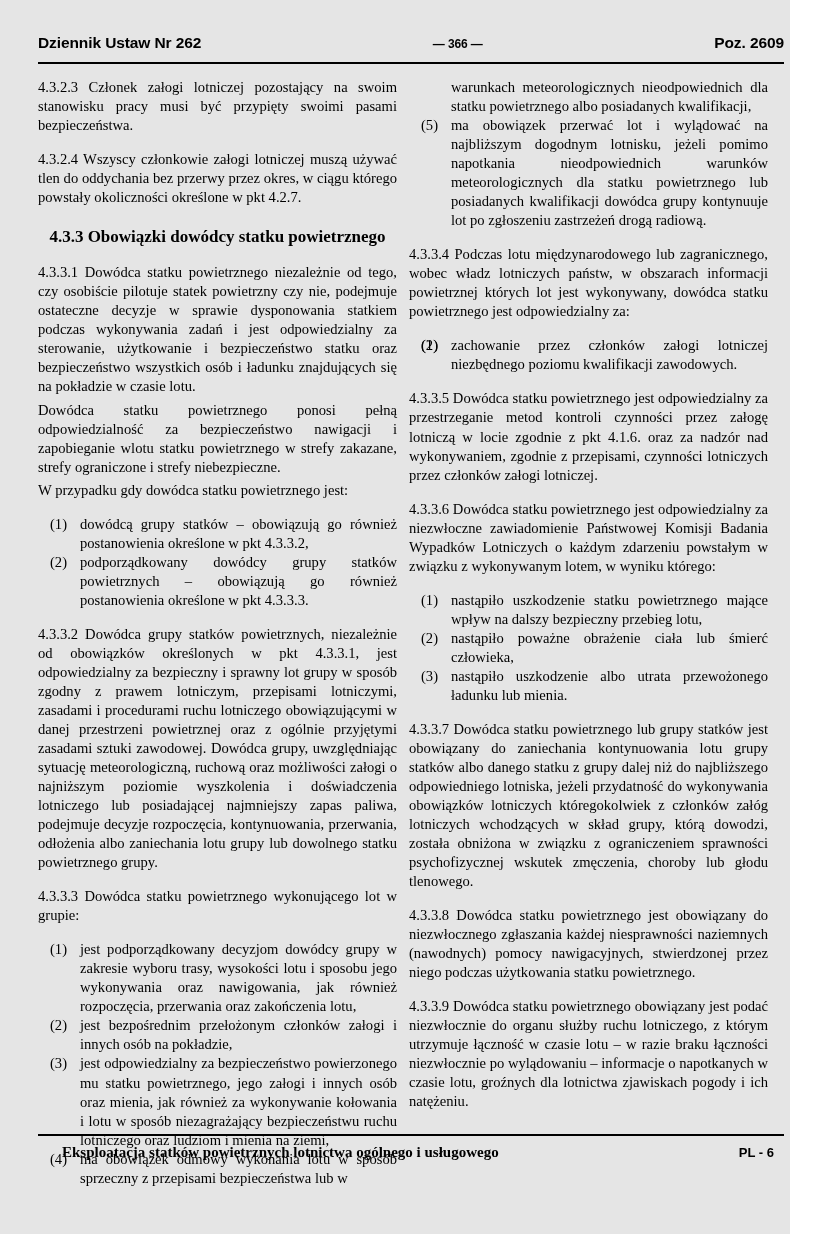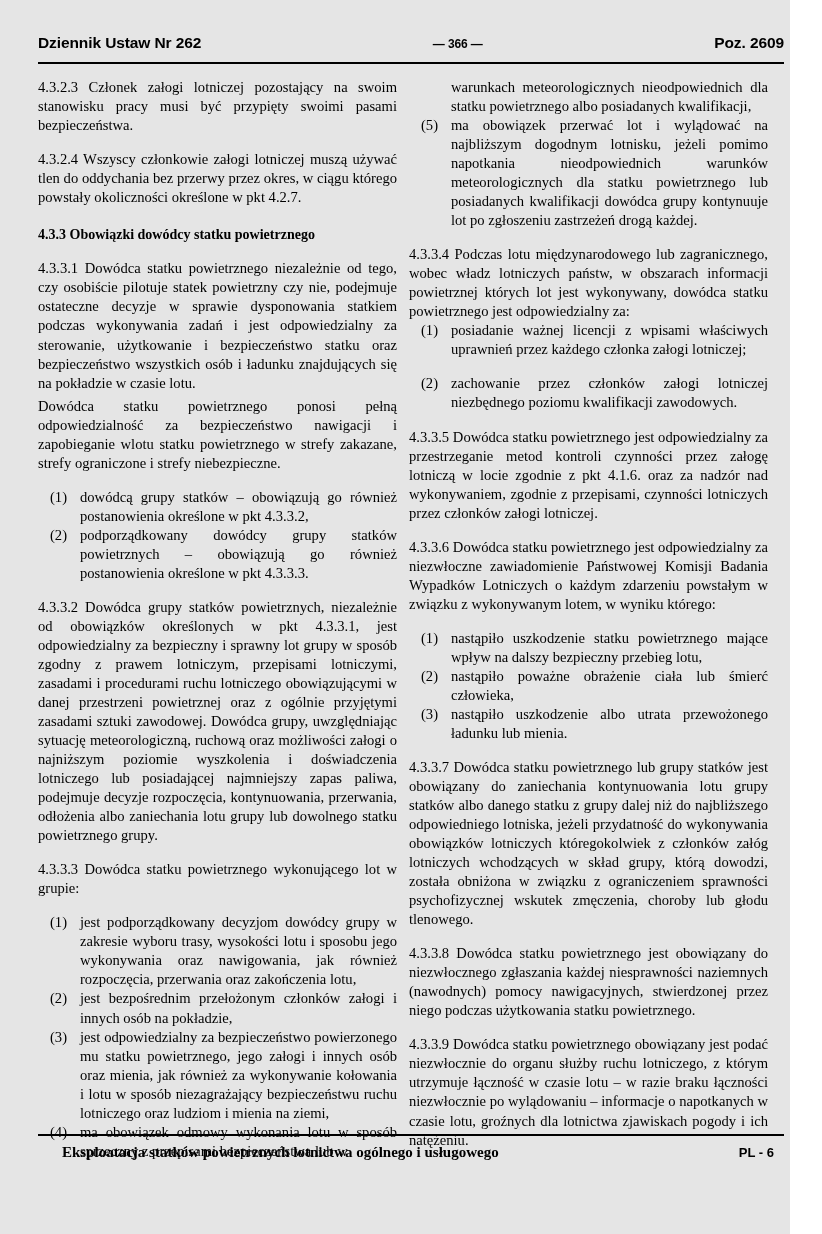--- a/index.html
+++ b/index.html
@@ -71,22 +71,23 @@
   p.para {
     margin: 0 0 0 0;
     text-indent: 0;
   }
   p.para + p.para { margin-top: 4px; }
   .gap-md { height: 15px; }
   .gap-lg { height: 19px; }
 
   h3.section-head {
     margin: 0;
-    font-size: 14px;
-    font-weight: bold;
+    font-size: 17px;
+    font-weight: bold;
+    text-align: center;
     line-height: 1.3;
   }
 
   
   ol.plist {
     list-style: none;
     margin: 0;
     padding: 0 0 0 0;
   }
   ol.plist > li {
@@ -154,20 +155,21 @@
       <div class="gap-md"></div>
 
       <p class="para">4.3.2.4 Wszyscy członkowie załogi lotniczej muszą używać tlen do oddychania bez przerwy przez okres, w ciągu którego powstały okoliczności określone w pkt 4.2.7.</p>
       <div class="gap-lg"></div>
 
       <h3 class="section-head">4.3.3 Obowiązki dowódcy statku powietrznego</h3>
       <div class="gap-md"></div>
 
       <p class="para">4.3.3.1 Dowódca statku powietrznego niezależnie od tego, czy osobiście pilotuje statek powietrzny czy nie, podejmuje ostateczne decyzje w sprawie dysponowania statkiem podczas wykonywania zadań i jest odpowiedzialny za sterowanie, użytkowanie i bezpieczeństwo statku oraz bezpieczeństwo wszystkich osób i ładunku znajdujących się na pokładzie w czasie lotu.</p>
       <p class="para">Dowódca statku powietrznego ponosi pełną odpowiedzialność za bezpieczeństwo nawigacji i zapobieganie wlotu statku powietrznego w strefy zakazane, strefy ograniczone i strefy niebezpieczne.</p>
+      <p class="para">W przypadku gdy dowódca statku powietrznego jest:</p>
       <div class="gap-md"></div>
 
       <ol class="plist indent-deep">
         <li>
           <span class="marker">(1)</span>
           <span>dowódcą grupy statków – obowiązują go również postanowienia określone w pkt 4.3.3.2,</span>
         </li>
         <li>
           <span class="marker">(2)</span>
           <span>podporządkowany dowódcy grupy statków powietrznych – obowiązują go również postanowienia określone w pkt 4.3.3.3.</span>
@@ -203,31 +205,30 @@
     </div>
 
     <div class="col">
 
       <ol class="plist indent-deep">
         <li style="padding-left:42px;">
           <span>warunkach meteorologicznych nieodpowiednich dla statku powietrznego albo posiadanych kwalifikacji,</span>
         </li>
         <li>
           <span class="marker">(5)</span>
-          <span>ma obowiązek przerwać lot i wylądować na najbliższym dogodnym lotnisku, jeżeli pomimo napotkania nieodpowiednich warunków meteorologicznych dla statku powietrznego lub posiadanych kwalifikacji dowódca grupy kontynuuje lot po zgłoszeniu zastrzeżeń drogą każdej.</span>
+          <span>ma obowiązek przerwać lot i wylądować na najbliższym dogodnym lotnisku, jeżeli pomimo napotkania nieodpowiednich warunków meteorologicznych dla statku powietrznego lub posiadanych kwalifikacji dowódca grupy kontynuuje lot po zgłoszeniu zastrzeżeń drogą radiową.</span>
         </li>
       </ol>
       <div class="gap-md"></div>
 
       <p class="para">4.3.3.4 Podczas lotu międzynarodowego lub zagranicznego, wobec władz lotniczych państw, w obszarach informacji powietrznej których lot jest wykonywany, dowódca statku powietrznego jest odpowiedzialny za:</p>
 
       <ol class="plist indent-deep">
         <li>
           <span class="marker">(1)</span>
-          <span>posiadanie ważnej licencji z wpisami właściwych uprawnień przez każdego członka załogi lotniczej;</span>
         </li>
         <li style="margin-top:15px;">
           <span class="marker">(2)</span>
           <span>zachowanie przez członków załogi lotniczej niezbędnego poziomu kwalifikacji zawodowych.</span>
         </li>
       </ol>
       <div class="gap-md"></div>
 
       <p class="para">4.3.3.5 Dowódca statku powietrznego jest odpowiedzialny za przestrzeganie metod kontroli czynności przez załogę lotniczą w locie zgodnie z pkt 4.1.6. oraz za nadzór nad wykonywaniem, zgodnie z przepisami, czynności lotniczych przez członków załogi lotniczej.</p>
       <div class="gap-md"></div>

